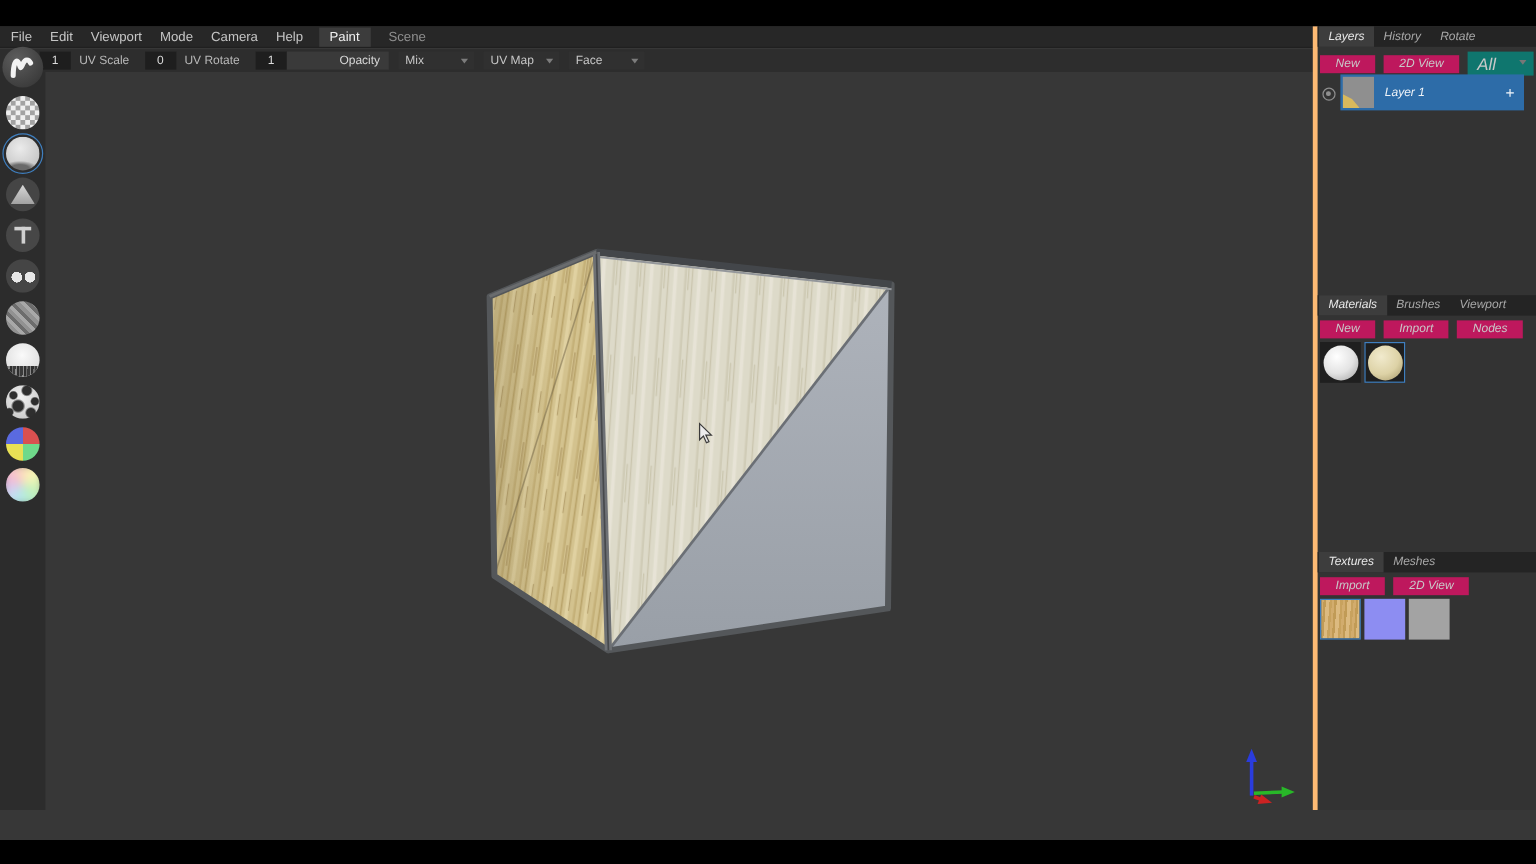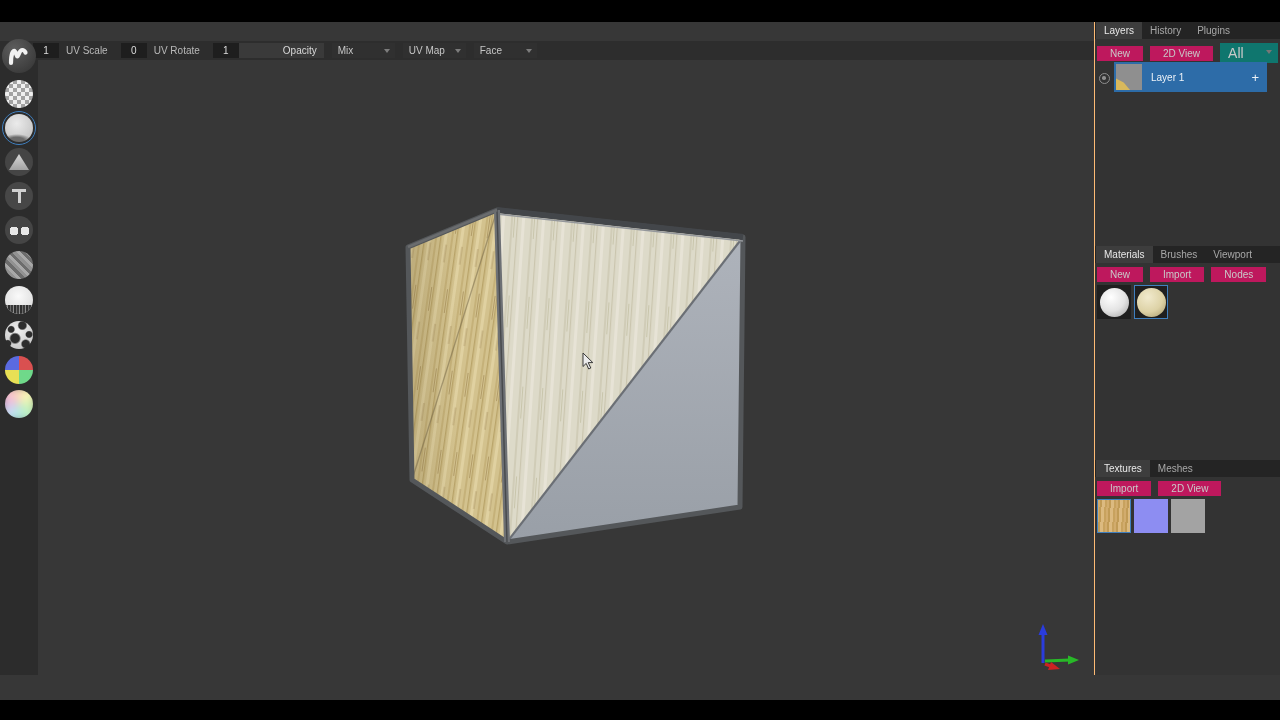--- a/index.html
+++ b/index.html
@@ -64,21 +64,21 @@
   .t-rainbow { overflow:hidden; position:absolute; }
   .t-rainbow .blur { position:absolute; left:-4px; top:-4px; width:36px; height:36px; filter:blur(4px);
       background:conic-gradient(from 300deg, #f6b8d0, #fdf6b4 100deg, #bcf0bc 190deg, #b4e8f0 260deg, #dcc8f0 320deg, #f6b8d0 360deg); }
 
   
   .viewport { position:absolute; left:38px; top:38px; width:1056px; height:615px; background:#373737; }
   .viewport svg { position:absolute; left:0; top:0; }
 
   
   .right-panel { position:absolute; left:1094px; top:0; width:186px; height:653px; background:#333333;
-                 border-left:1px solid #fdba74; }
+                 border-left:4px solid #fdba74;font-style:italic; }
   .section { position:absolute; left:0; right:0; }
   .section-tabs { height:17px; background:#242424; display:flex; align-items:stretch; padding-left:1px; }
   .sec-tab { font-size:10px; color:#a8a8a8; padding:0 8px; display:flex; align-items:center; }
   .sec-tab.active { background:#3d3d3d; color:#e8e8e8; }
   .btn-row { display:flex; gap:7px; padding:4px 2px 0 2px; align-items:center; }
   .pbtn { background:#be185d; color:#c9c9c9; font-size:10px; padding:2px 13px; }
   .pdrop { background:#0f766e; color:#c9c9c9; font-size:14px; flex:1; padding:2px 8px; position:relative; }
   .pdrop::after { content:""; position:absolute; right:6px; top:7px;
       border-left:3px solid transparent; border-right:3px solid transparent; border-top:4px solid #777; }
 
@@ -109,20 +109,30 @@
   .bottom-bar { position:absolute; left:0; top:653px; width:1280px; height:25px; background:#2b2b2b;
                 border-top:1px solid #222; display:flex; align-items:center; padding-left:33px; gap:4px; }
   .bottom-tab { font-size:11px; color:#a8a8a8; padding:4px 9px; }
   .bottom-tab.active { background:#3a3a3a; color:#d8d8d8; }
 </style>
 </head>
 <body>
 
 <div class="app">
 
+  <div class="menubar">
+    <div class="menu-item">File</div>
+    <div class="menu-item">Edit</div>
+    <div class="menu-item">Viewport</div>
+    <div class="menu-item">Mode</div>
+    <div class="menu-item">Camera</div>
+    <div class="menu-item">Help</div>
+    <div class="mode-tab active">Paint</div>
+    <div class="mode-tab">Scene</div>
+  </div>
 
   <div class="toolbar">
     <div class="field">
       <div class="val">1</div>
       <div class="lbl">UV Scale</div>
     </div>
     <div class="field">
       <div class="val">0</div>
       <div class="lbl">UV Rotate</div>
     </div>
@@ -212,21 +222,21 @@
       </g>
     </svg>
   </div>
 
   <div class="right-panel">
 
     <div class="section" style="top:0;">
       <div class="section-tabs">
         <div class="sec-tab active">Layers</div>
         <div class="sec-tab">History</div>
-        <div class="sec-tab">Plugins</div>
+        <div class="sec-tab">Rotate</div>
       </div>
       <div class="btn-row">
         <div class="pbtn">New</div>
         <div class="pbtn">2D View</div>
         <div class="pdrop">All</div>
       </div>
       <div class="eye"></div>
       <div class="layer-row">
         <div class="layer-thumb"></div>
         <div class="layer-name">Layer 1</div>

